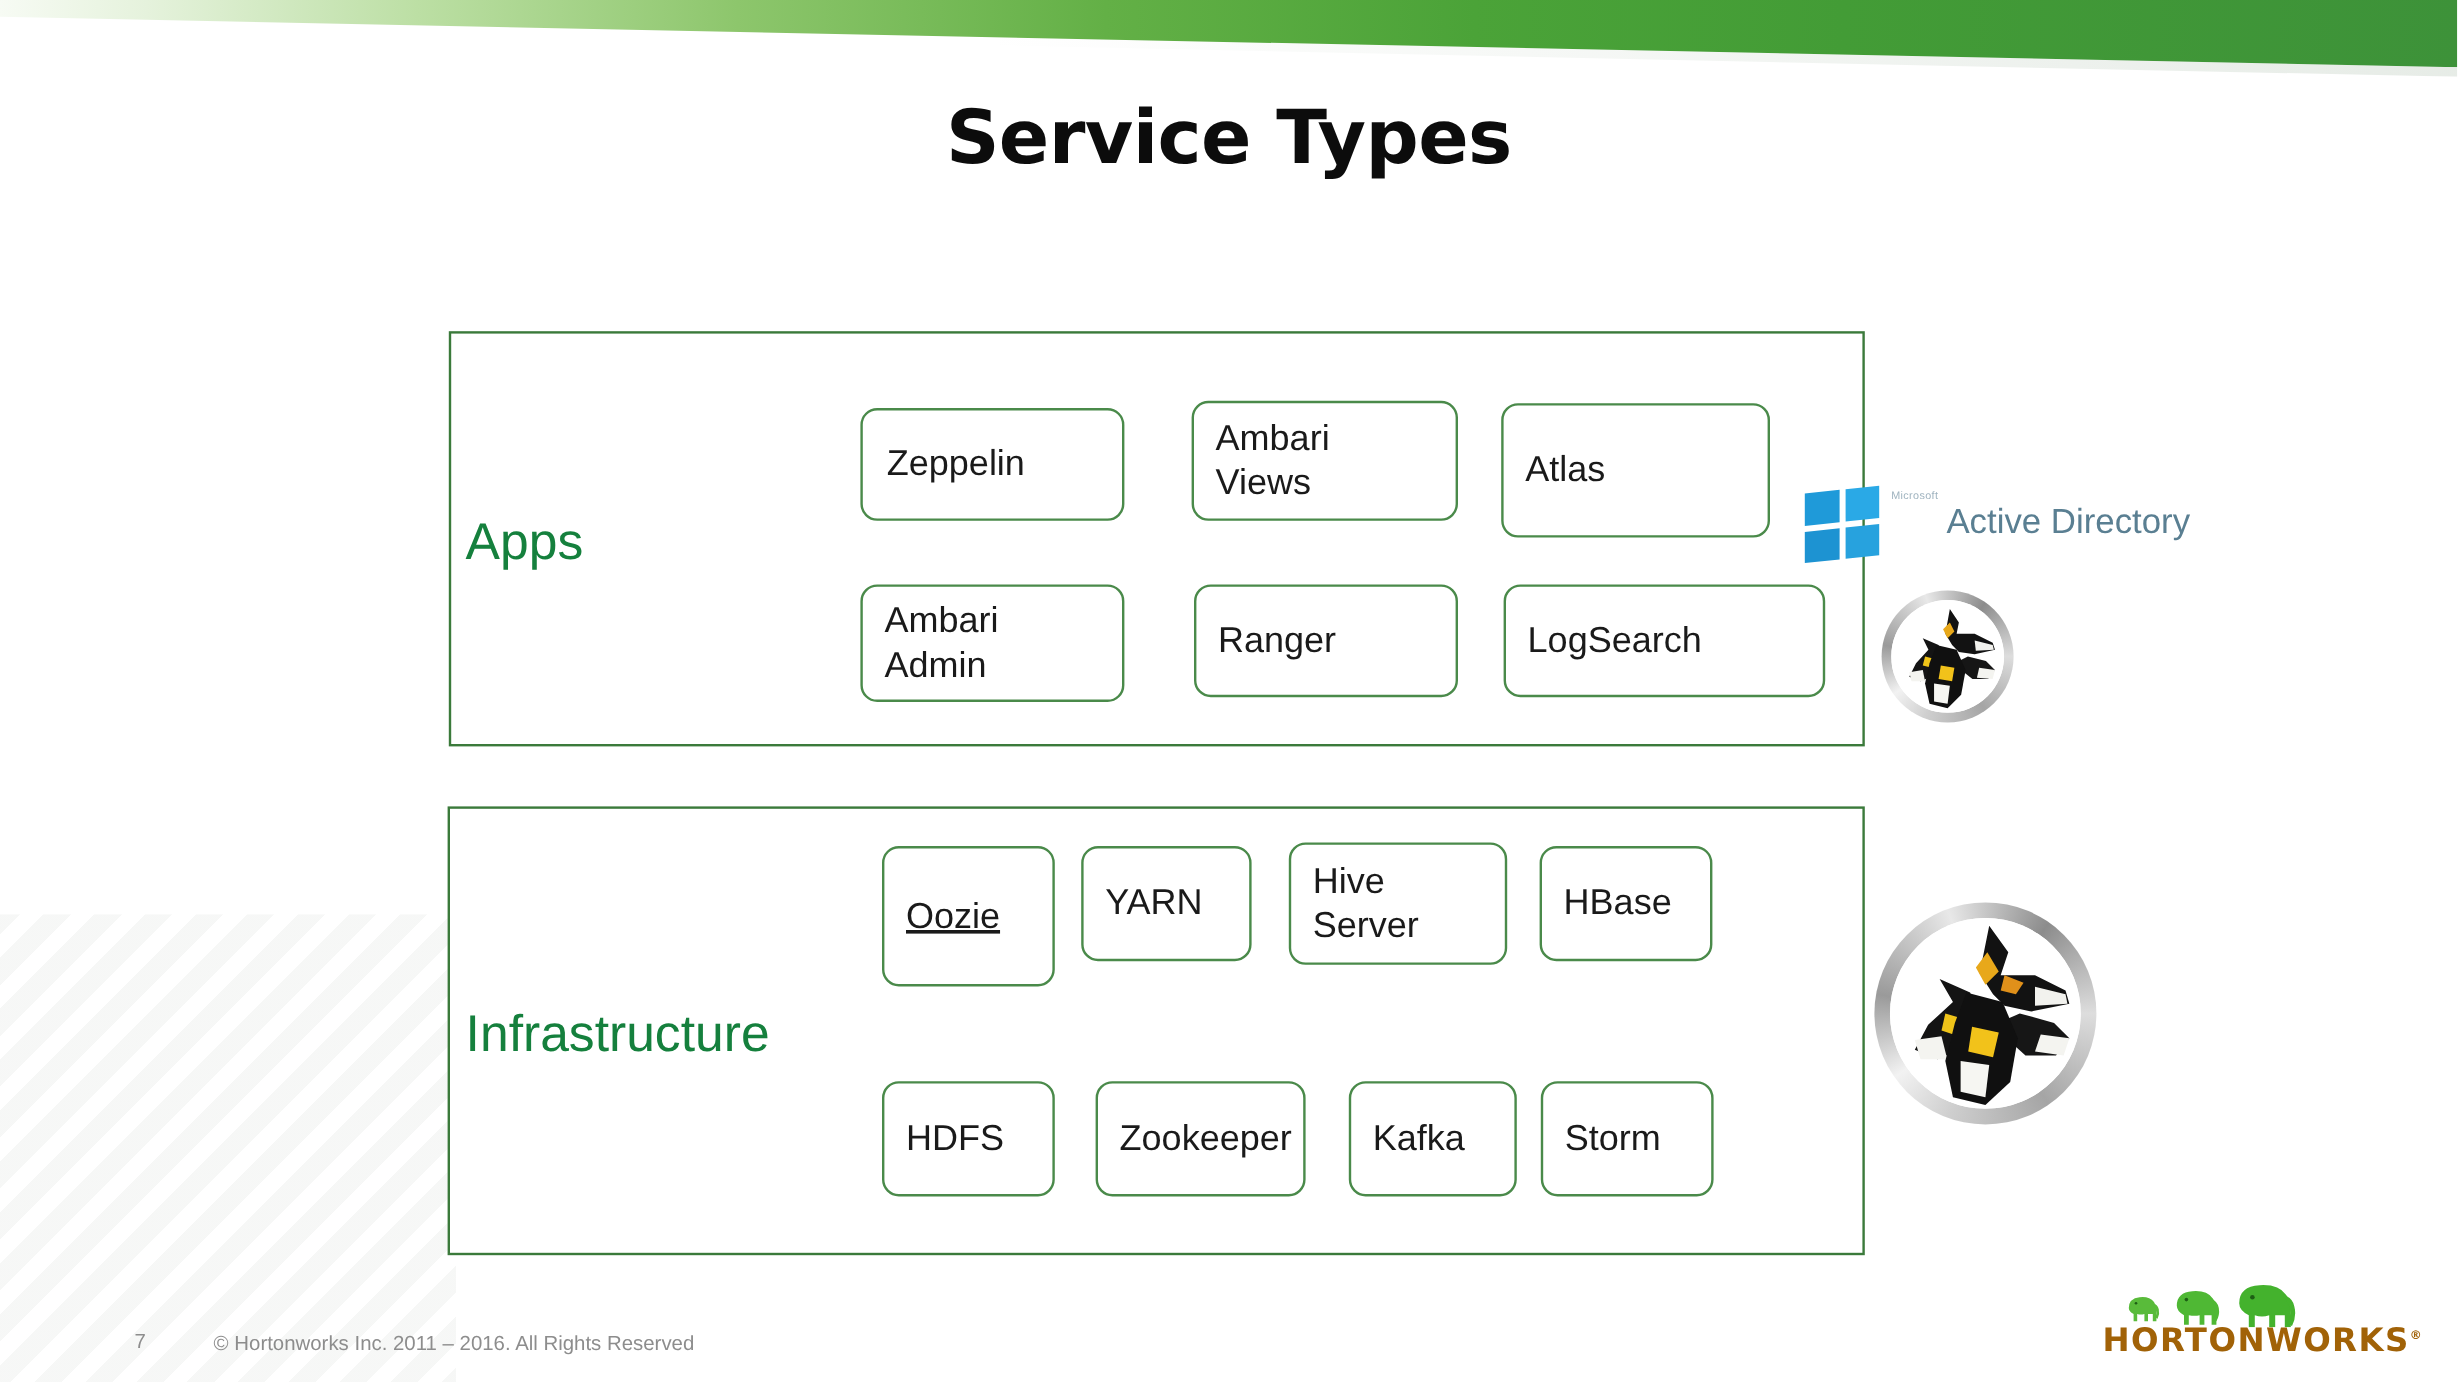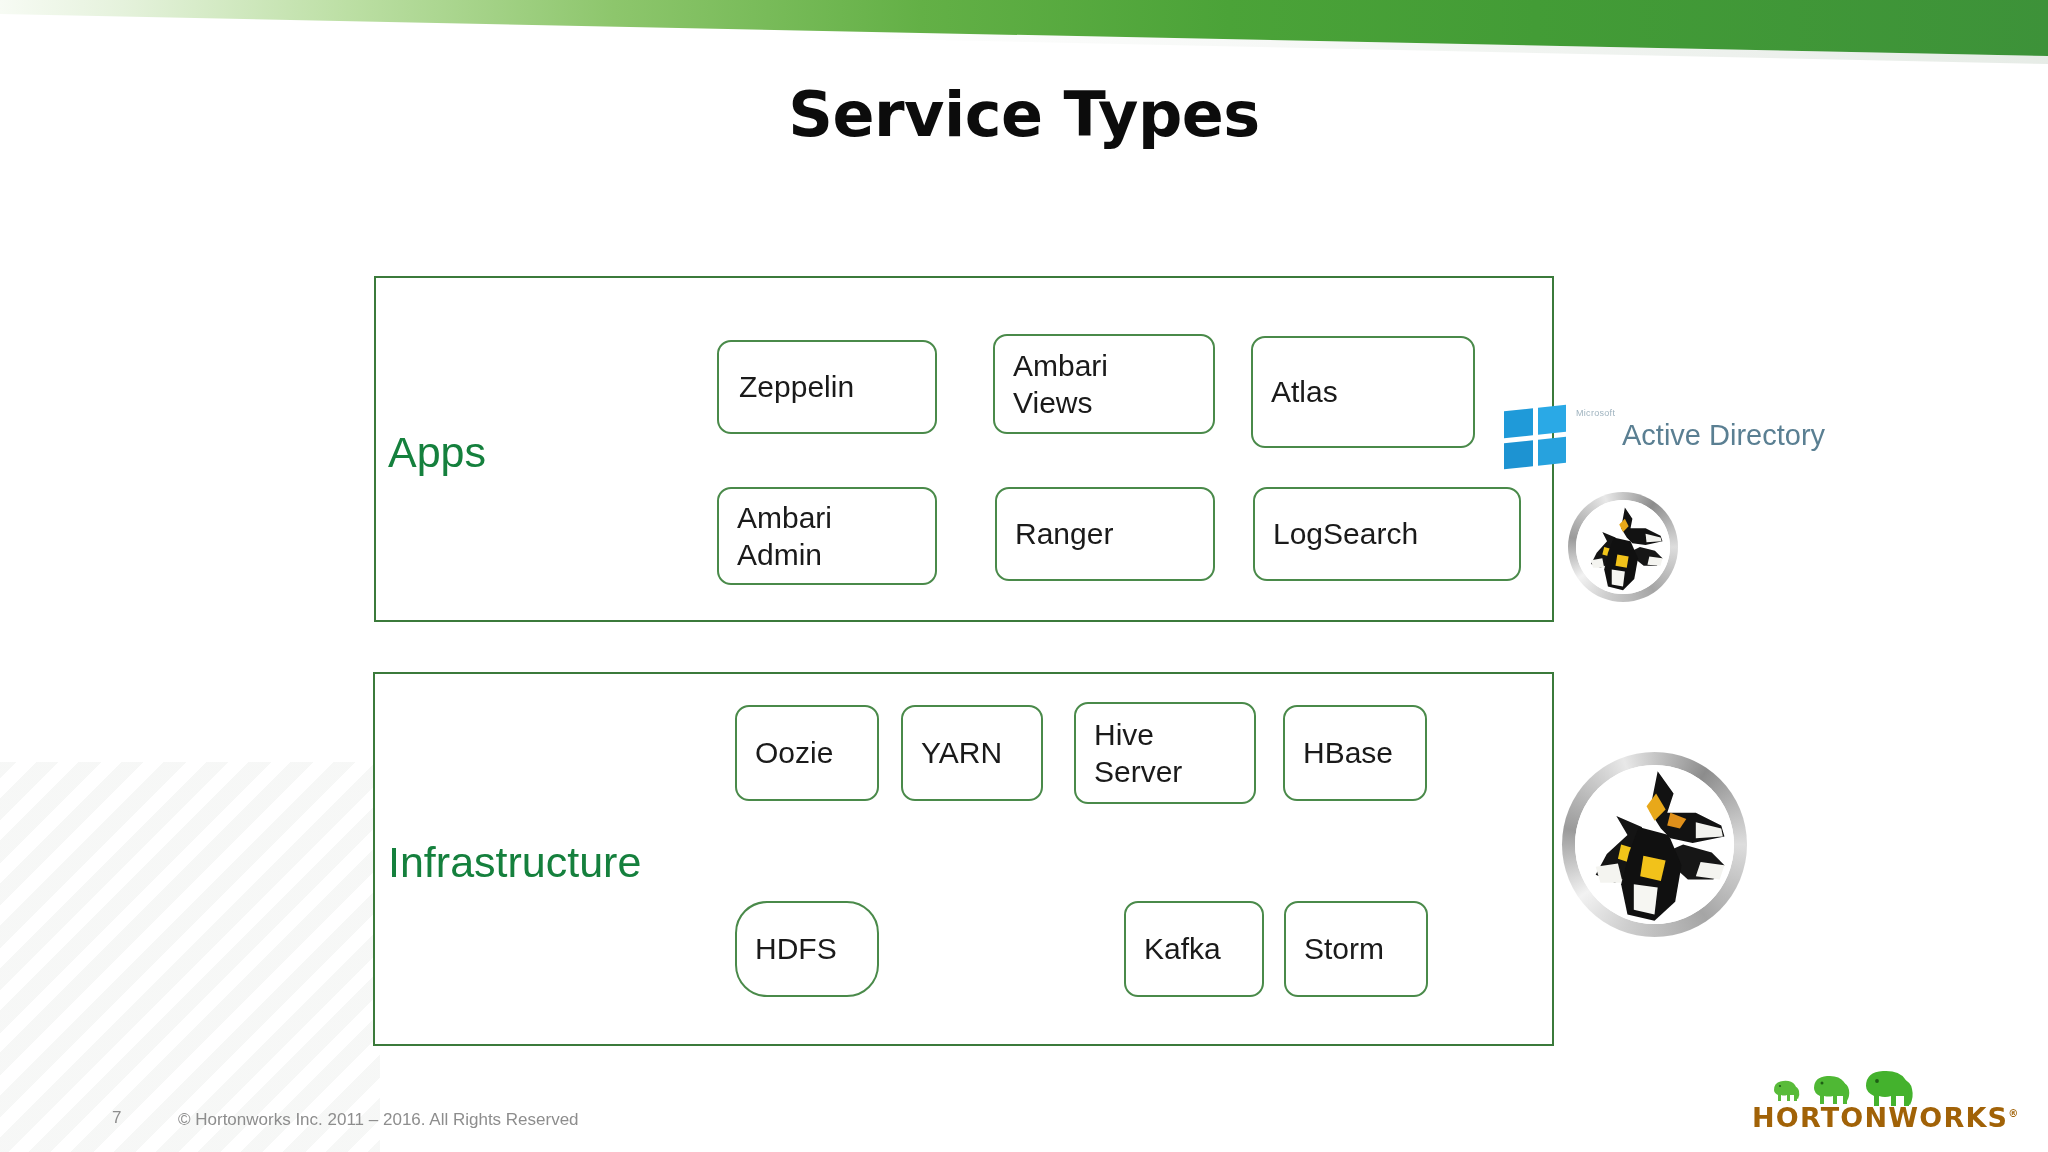--- a/index.html
+++ b/index.html
@@ -129,26 +129,26 @@
   
   #svc-zeppelin     { left: 717px;  top: 340px; width: 220px; height: 94px; padding-left: 20px; }
   #svc-ambari-views { left: 993px;  top: 334px; width: 222px; height: 100px; }
   #svc-atlas        { left: 1251px; top: 336px; width: 224px; height: 112px; }
   
   #svc-ambari-admin { left: 717px;  top: 487px; width: 220px; height: 98px; }
   #svc-ranger       { left: 995px;  top: 487px; width: 220px; height: 94px; }
   #svc-logsearch    { left: 1253px; top: 487px; width: 268px; height: 94px; }
 
   
-  #svc-oozie      { left: 735px;  top: 705px; width: 144px; height: 96px; }
+  #svc-oozie      { left: 735px;  top: 705px; width: 144px; height: 117px; text-decoration: underline; }
   #svc-yarn       { left: 901px;  top: 705px; width: 142px; height: 96px; }
   #svc-hive       { left: 1074px; top: 702px; width: 182px; height: 102px; }
   #svc-hbase      { left: 1283px; top: 705px; width: 144px; height: 96px; }
   
-  #svc-hdfs       { left: 735px;  top: 901px; width: 144px; height: 96px; border-radius: 32px; }
+  #svc-hdfs       { left: 735px;  top: 901px; width: 144px; height: 96px; }
   #svc-zookeeper  { left: 913px;  top: 901px; width: 175px; height: 96px; }
   #svc-kafka      { left: 1124px; top: 901px; width: 140px; height: 96px; }
   #svc-storm      { left: 1284px; top: 901px; width: 144px; height: 96px; }
 
   
   #ad-logo {
     position: absolute;
     left: 1504px;
     top: 408px;
     width: 270px;
@@ -285,20 +285,21 @@
 
   <div class="group-box" id="infra-group"></div>
   <div class="group-label" id="infra-label">Infrastructure</div>
 
   <div class="svc" id="svc-oozie">Oozie</div>
   <div class="svc" id="svc-yarn">YARN</div>
   <div class="svc" id="svc-hive">Hive
 Server</div>
   <div class="svc" id="svc-hbase">HBase</div>
   <div class="svc" id="svc-hdfs">HDFS</div>
+  <div class="svc" id="svc-zookeeper">Zookeeper</div>
   <div class="svc" id="svc-kafka">Kafka</div>
   <div class="svc" id="svc-storm">Storm</div>
 
   <div id="ad-logo">
     <div class="ad-flag">
       <i></i>
         <i></i>
         <i></i>
         <i></i>
     </div>

